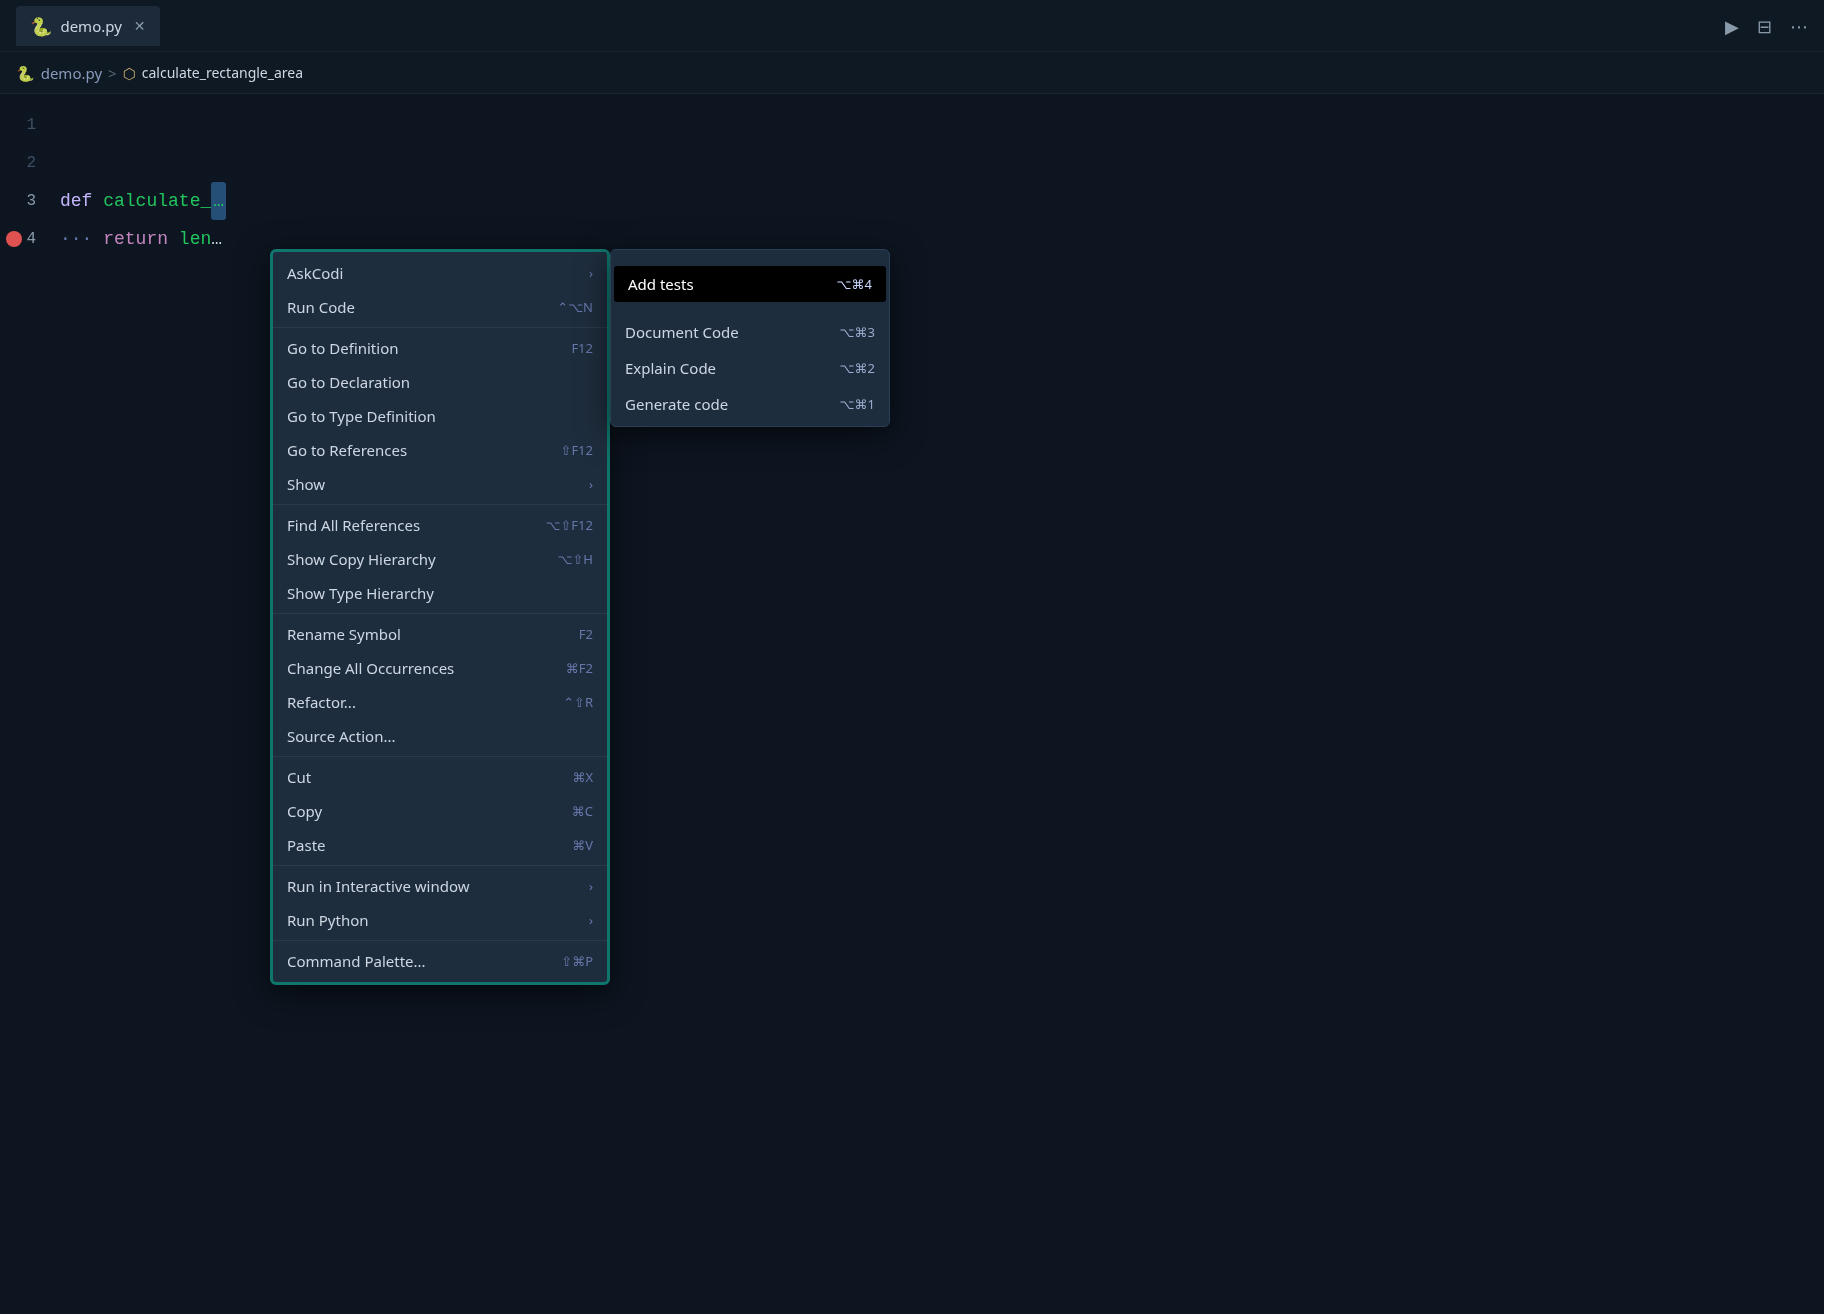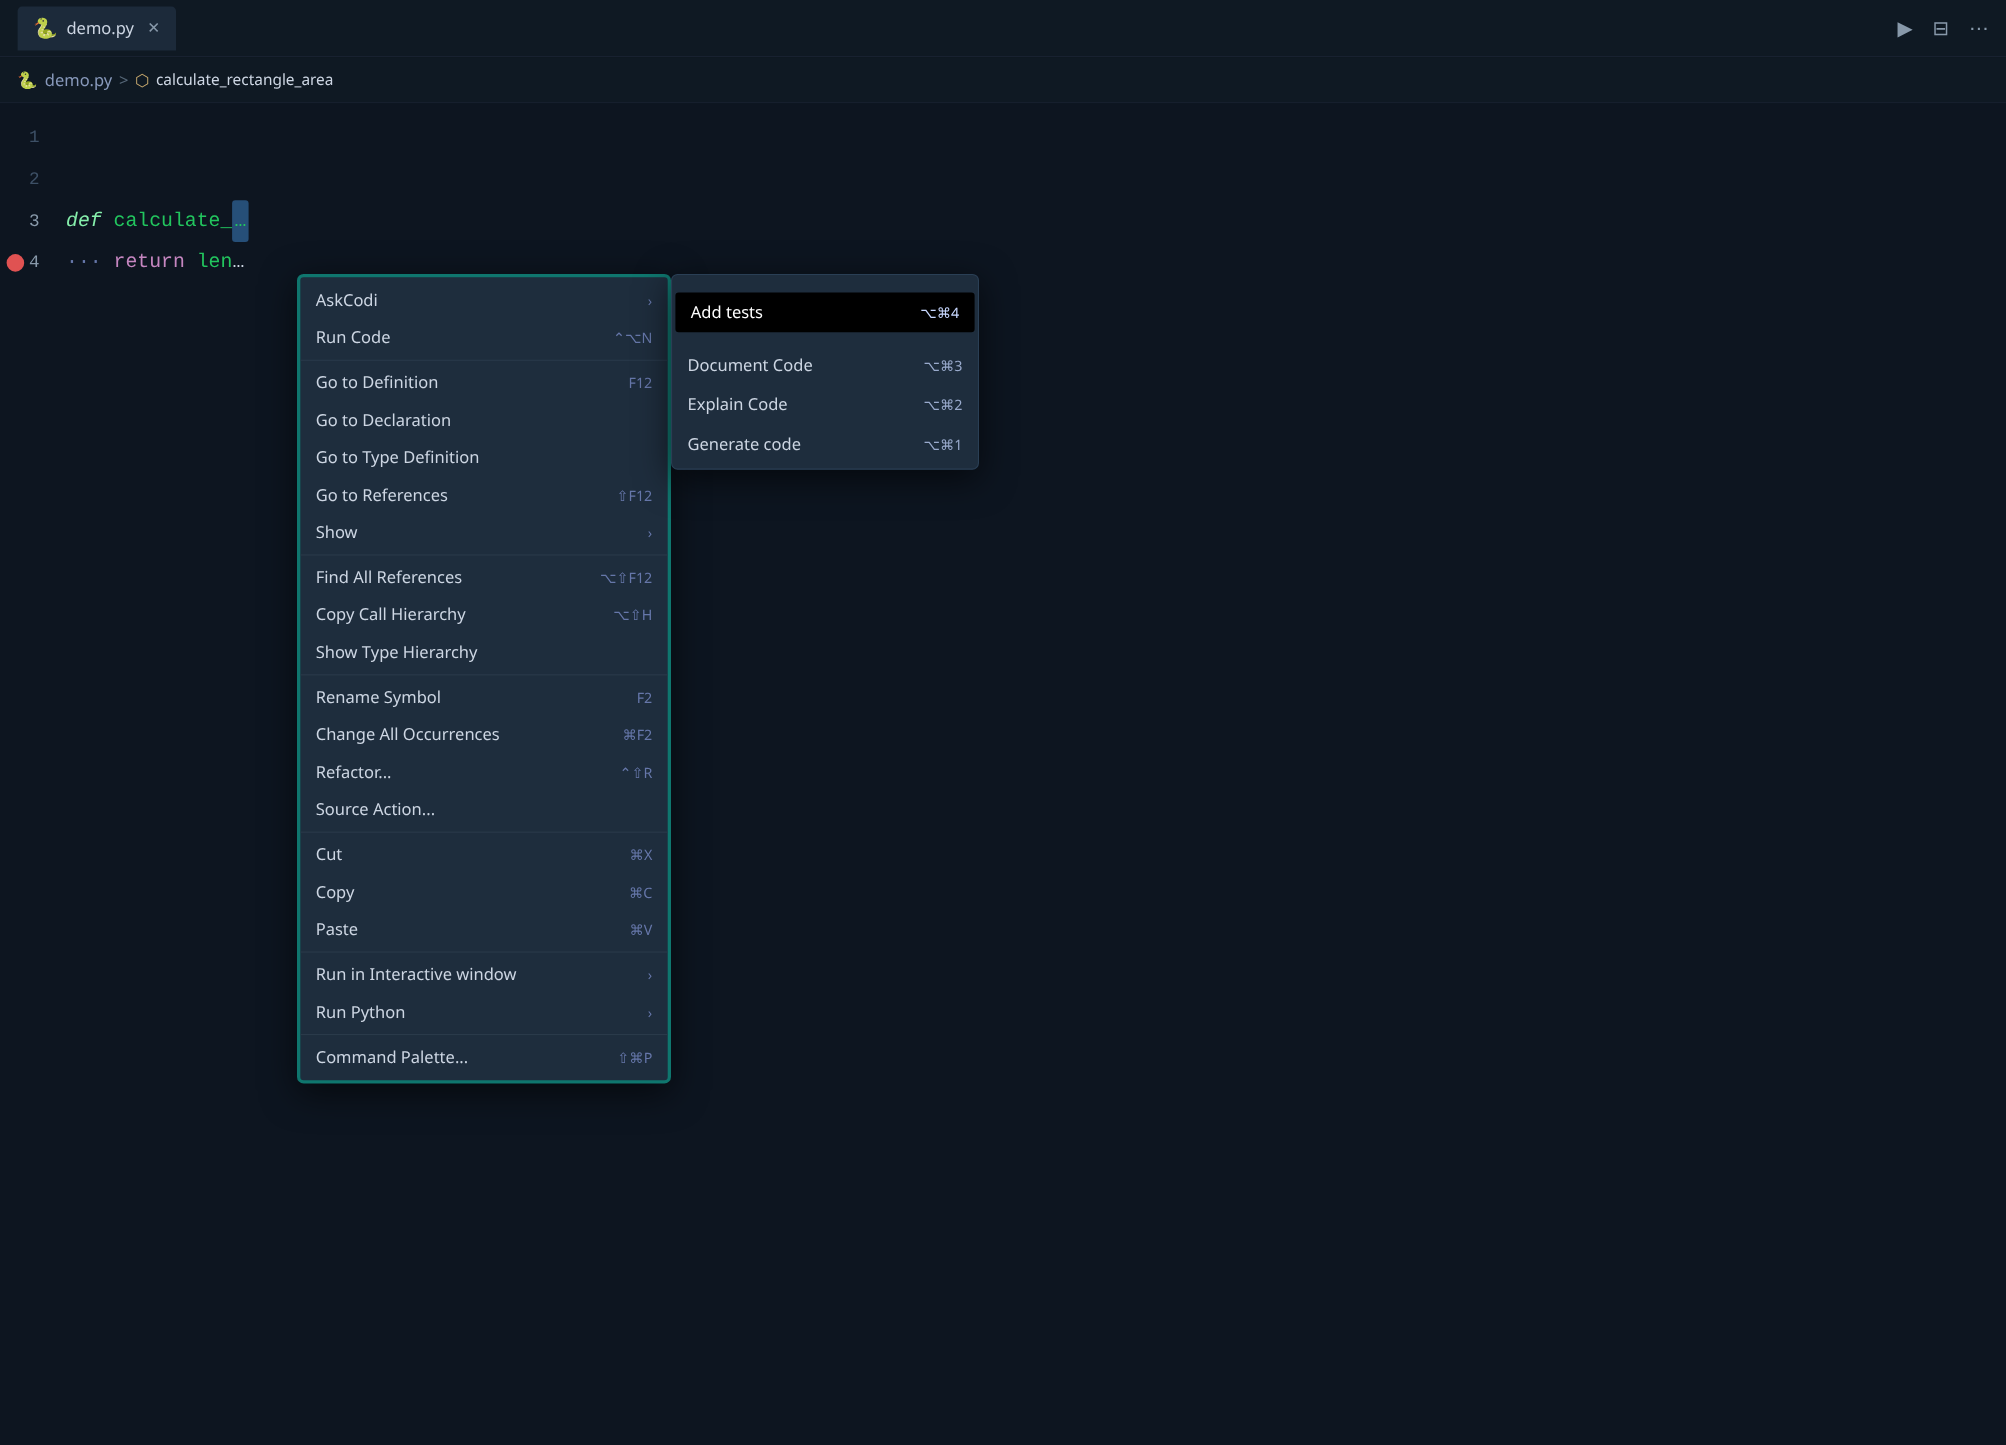--- a/index.html
+++ b/index.html
@@ -120,21 +120,21 @@
       user-select: none;
       font-size: 16px;
     }
     .line-num.active {
       color: #8899aa;
     }
     .code-content {
       color: #cdd6e3;
       position: relative;
     }
-    .kw { color: #86efac; font-style: italic; }
+    .kw { color: #c4b5fd; }
     .fn { color: #22c55e; }
     .punc { color: #cdd6e3; }
     .ret { color: #c586c0; }
 
     .highlight-line {
       background-color: #1c3a5a;
       display: inline-block;
       padding: 0 4px;
       border-radius: 3px;
     }
@@ -327,21 +327,21 @@
       <span class="arrow">›</span>
     </div>
     <div class="menu-separator"></div>
 
     <div class="menu-item">
       <span class="label">Find All References</span>
       <span class="shortcut">⌥⇧F12</span>
     </div>
 
     <div class="menu-item">
-      <span class="label">Copy Call Hierarchy</span>
+      <span class="label">Show Copy Hierarchy</span>
       <span class="shortcut">⌥⇧H</span>
     </div>
 
     <div class="menu-item">
       <span class="label">Show Type Hierarchy</span>
     </div>
     <div class="menu-separator"></div>
 
     <div class="menu-item">
       <span class="label">Rename Symbol</span>

